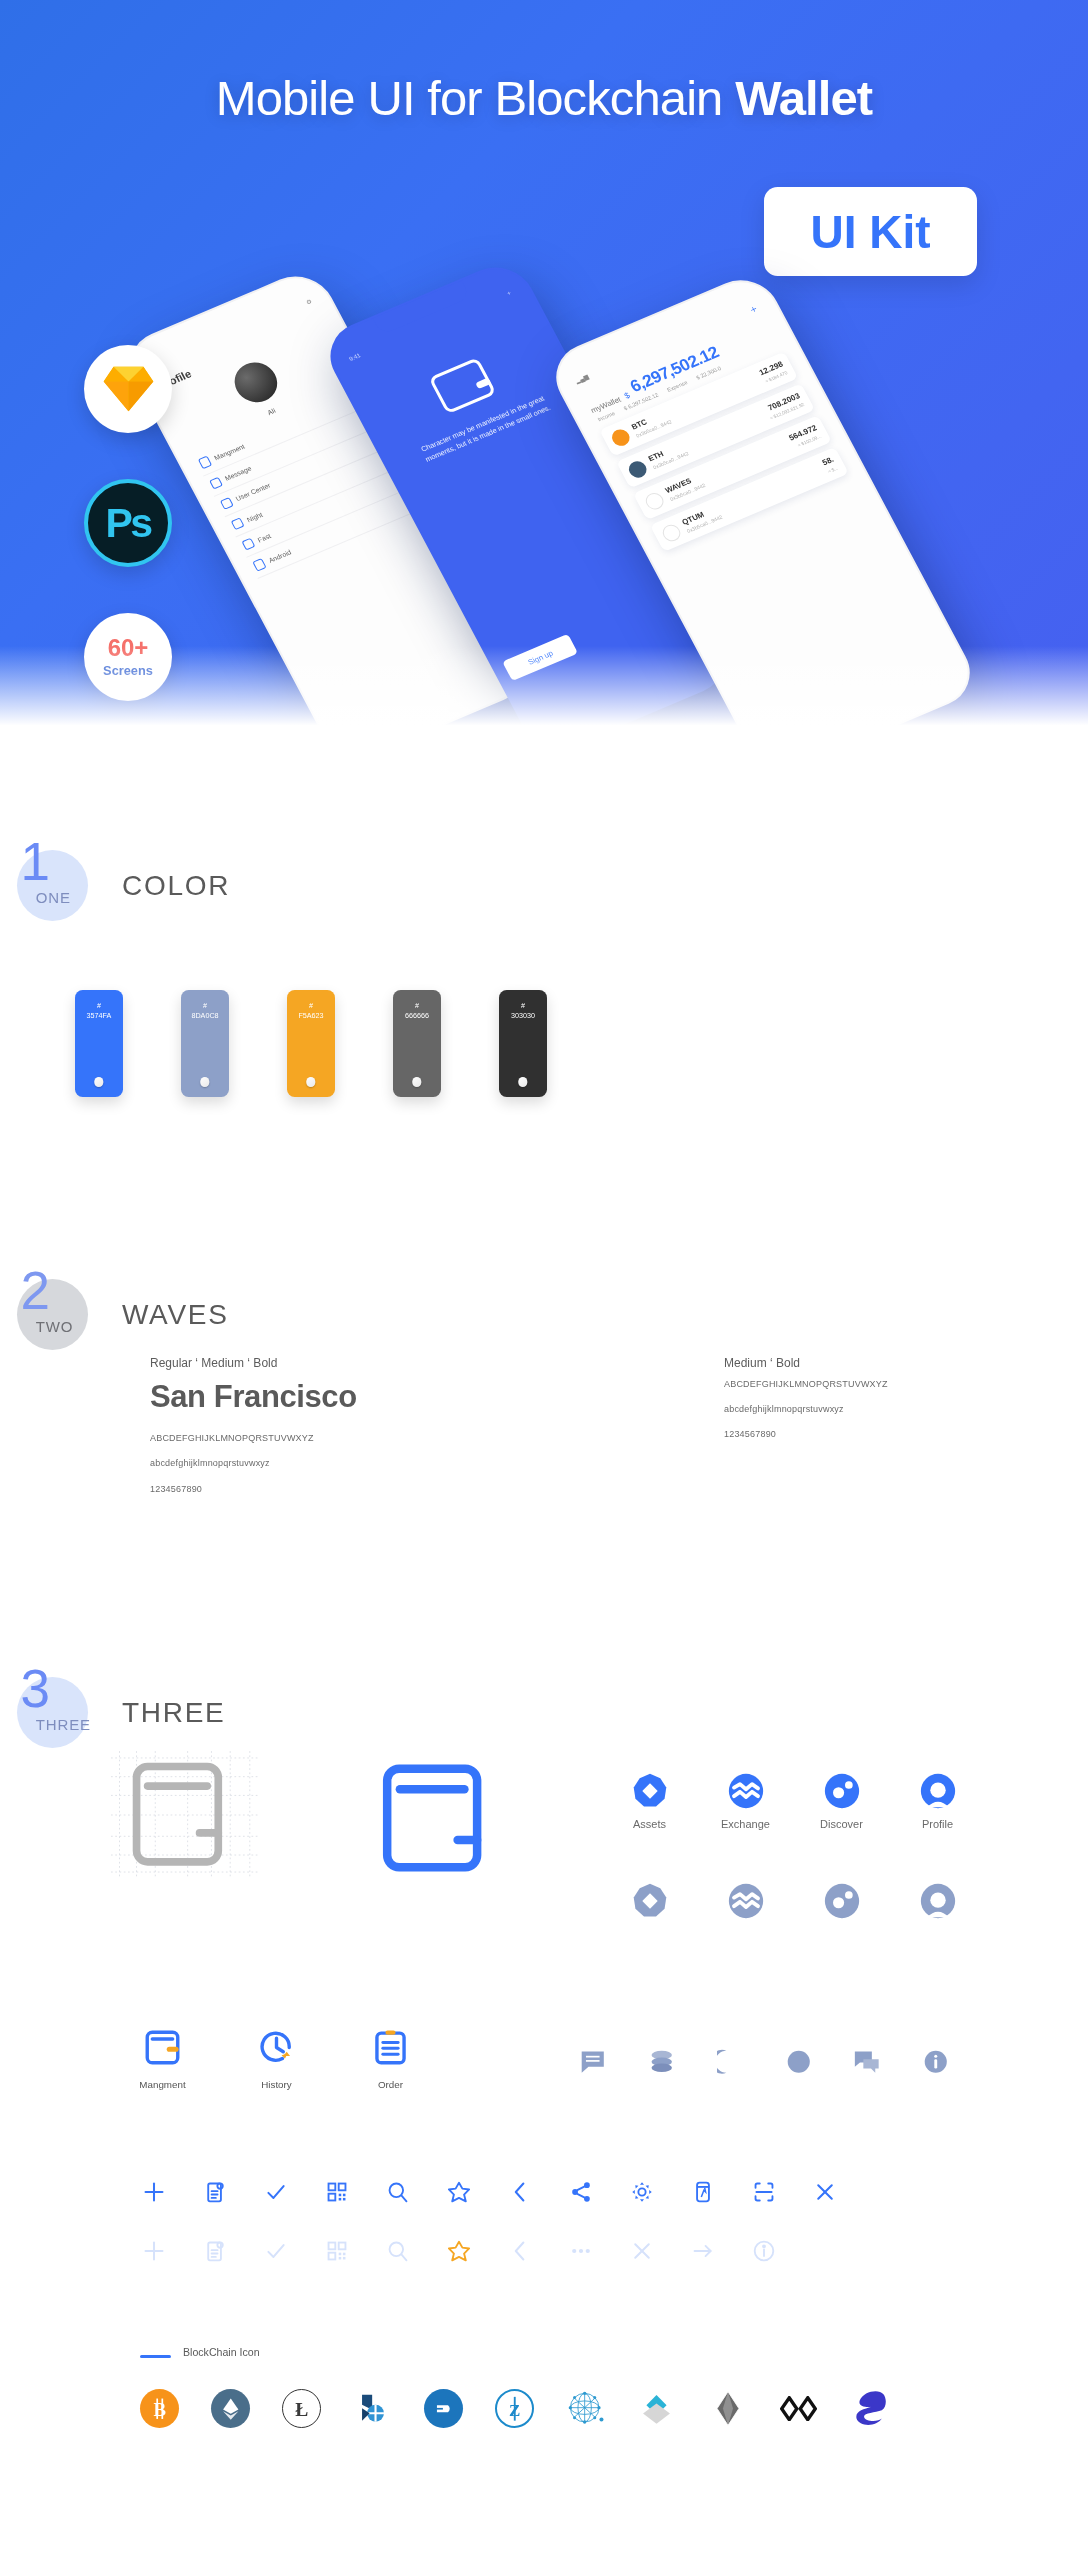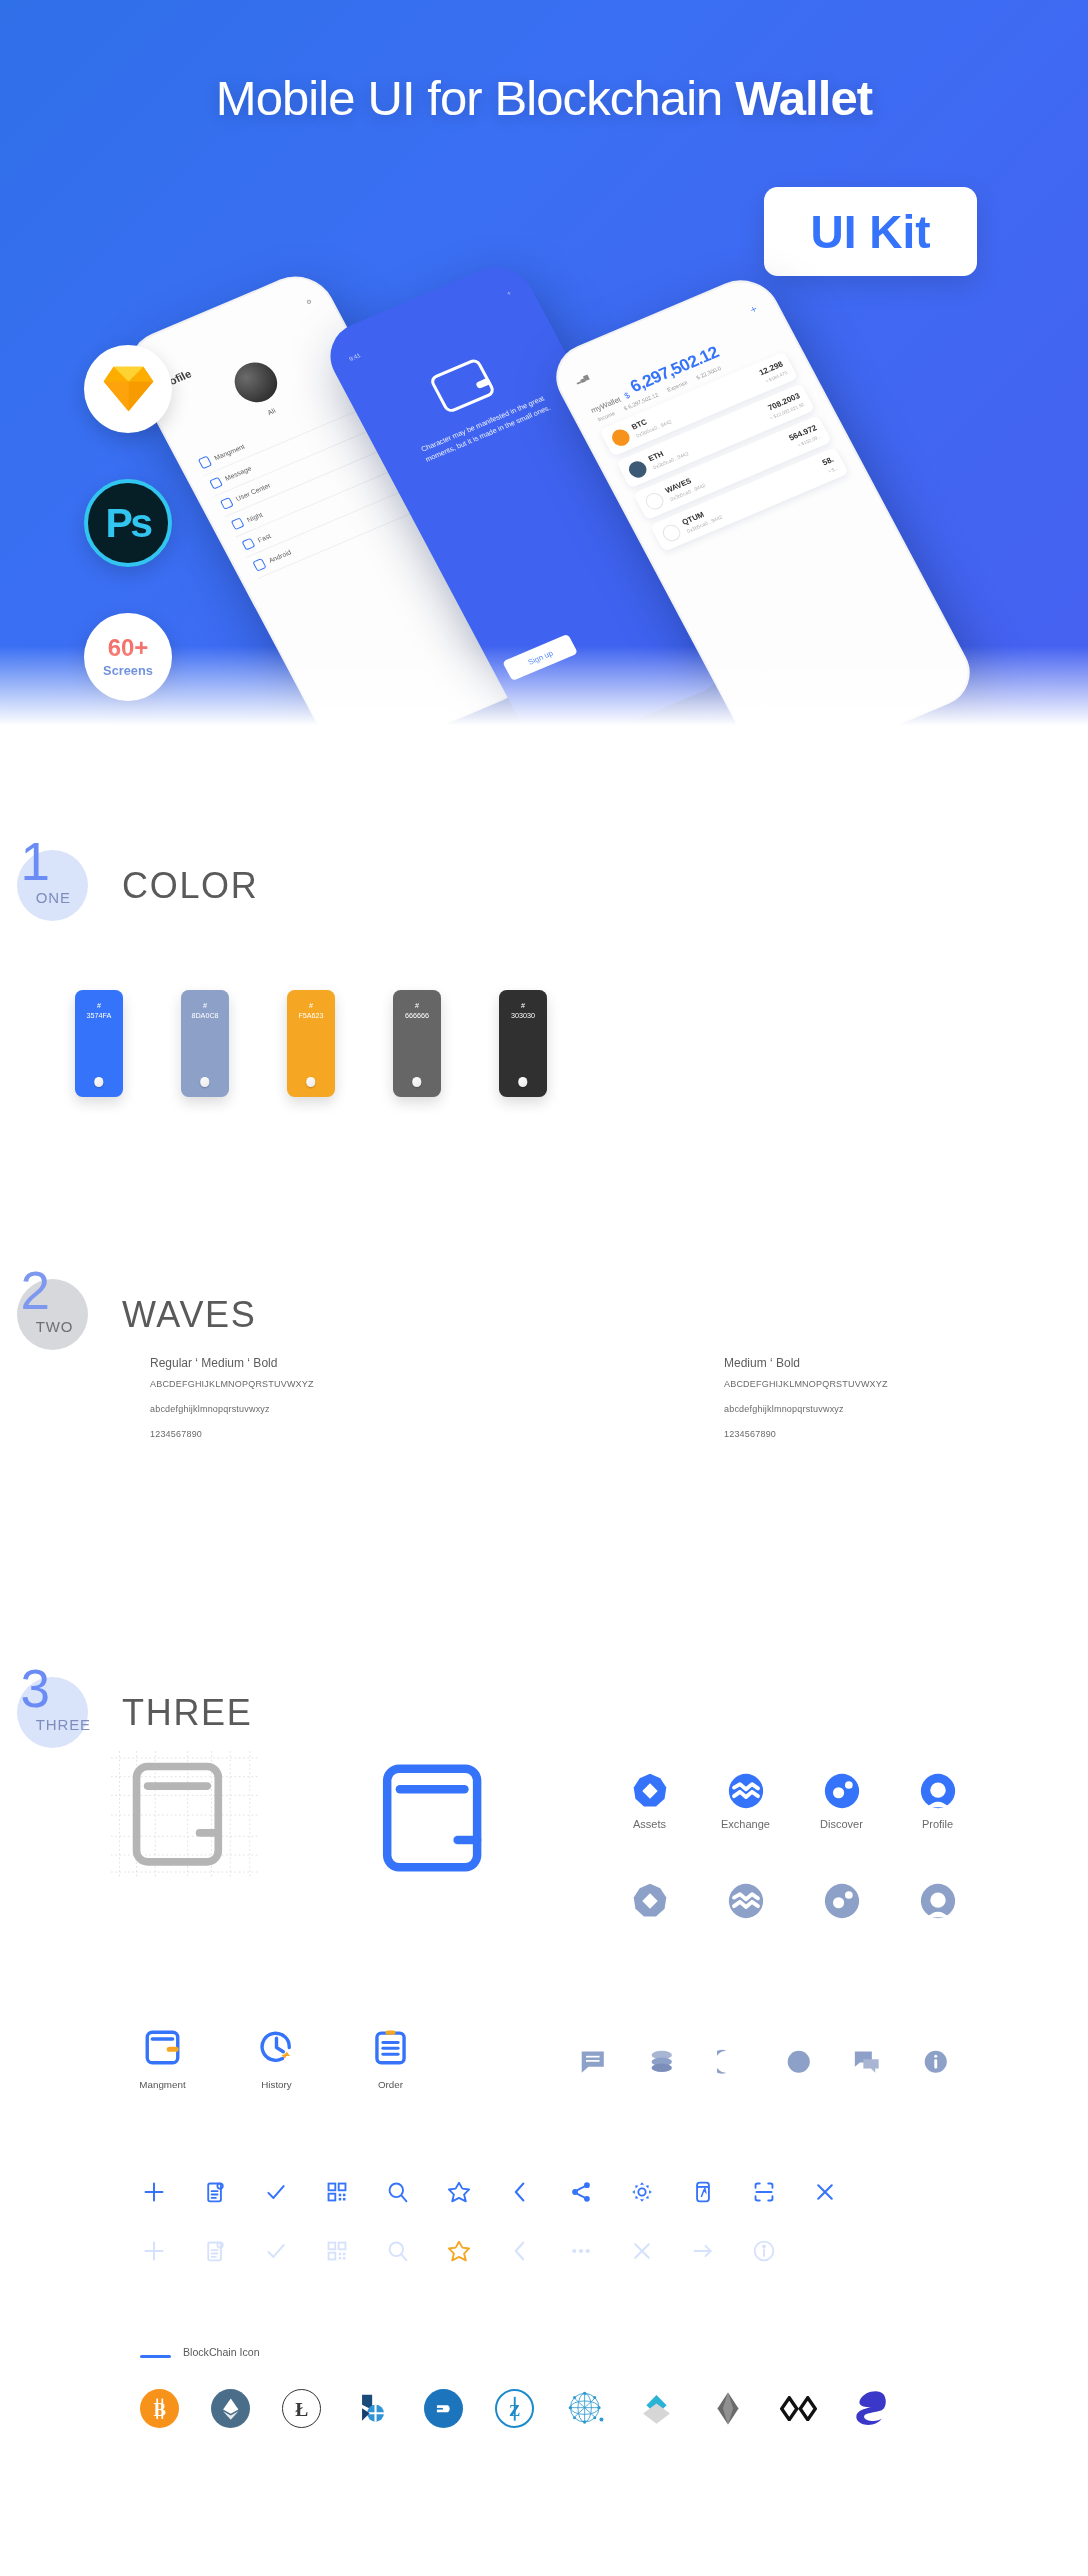--- a/index.html
+++ b/index.html
@@ -104,21 +104,21 @@
   
   .section-head { position:absolute; display:flex; align-items:center; gap:34px; }
   .num-circle { width:71px; height:71px; border-radius:50%; position:relative; flex:none; }
   .num-circle.c1, .num-circle.c3 { background:#D9E4FB; }
   .num-circle.c2 { background:#D6D8DC; }
   .num-circle .big { position:absolute; left:3.4px; top:-15.3px; font-size:53px;
     font-weight:400; color:#6B8BF5; line-height:1; }
   .num-circle.c2 .big { color:#7E98F0; }
   .num-circle .word { position:absolute; left:18.7px; bottom:15.3px; font-size:15px; color:#7E8DBE; letter-spacing:0.9px;}
   .num-circle.c2 .word { color:#6f7075; }
-  .sec-title { font-size:36px; color:#5a5a5a; letter-spacing:1.7px; font-weight:400; }
+  .sec-title { font-size:28px; color:#5a5a5a; letter-spacing:1.7px; font-weight:400; }
 
   
   .swatches { position:absolute; left:75px; top:990px; display:flex; gap:58px; }
   .swatch { width:48px; height:107px; border-radius:7.7px; position:relative;
     box-shadow:0 6px 13.6px rgba(0,0,0,.14); }
   .swatch .hx { position:absolute; left:0; top:11px; width:100%; text-align:center;
     color:#fff; font-size:7.2px; line-height:1.45; }
   .swatch .dot { position:absolute; left:50%; transform:translateX(-50%); bottom:10.2px;
     width:9.4px; height:9.4px; border-radius:50%;
     background:linear-gradient(145deg,#fff,#e8e8e8); box-shadow:0 0.9px 1.7px rgba(0,0,0,.25);}
@@ -351,20 +351,21 @@
 <div class="section-head" style="left:17px; top:1279px;">
   <div class="num-circle c2">
     <span class="big">2</span>
     <span class="word">TWO</span>
   </div>
   <div class="sec-title">WAVES</div>
 </div>
 
 <div class="font-block" style="left:150px; top:1356px; width:476px;">
   <div class="fb-weights">Regular ‘ Medium ‘ Bold</div>
+  <div class="fb-name">San Francisco</div>
   <div class="fb-line">ABCDEFGHIJKLMNOPQRSTUVWXYZ</div>
   <div class="fb-line">abcdefghijklmnopqrstuvwxyz</div>
   <div class="fb-line">1234567890</div>
 </div>
 
 <div class="font-block" style="left:724px; top:1356px; width:340px;">
   <div class="fb-weights">Medium ‘ Bold</div>
   <div class="fb-line">ABCDEFGHIJKLMNOPQRSTUVWXYZ</div>
   <div class="fb-line">abcdefghijklmnopqrstuvwxyz</div>
   <div class="fb-line">1234567890</div>

